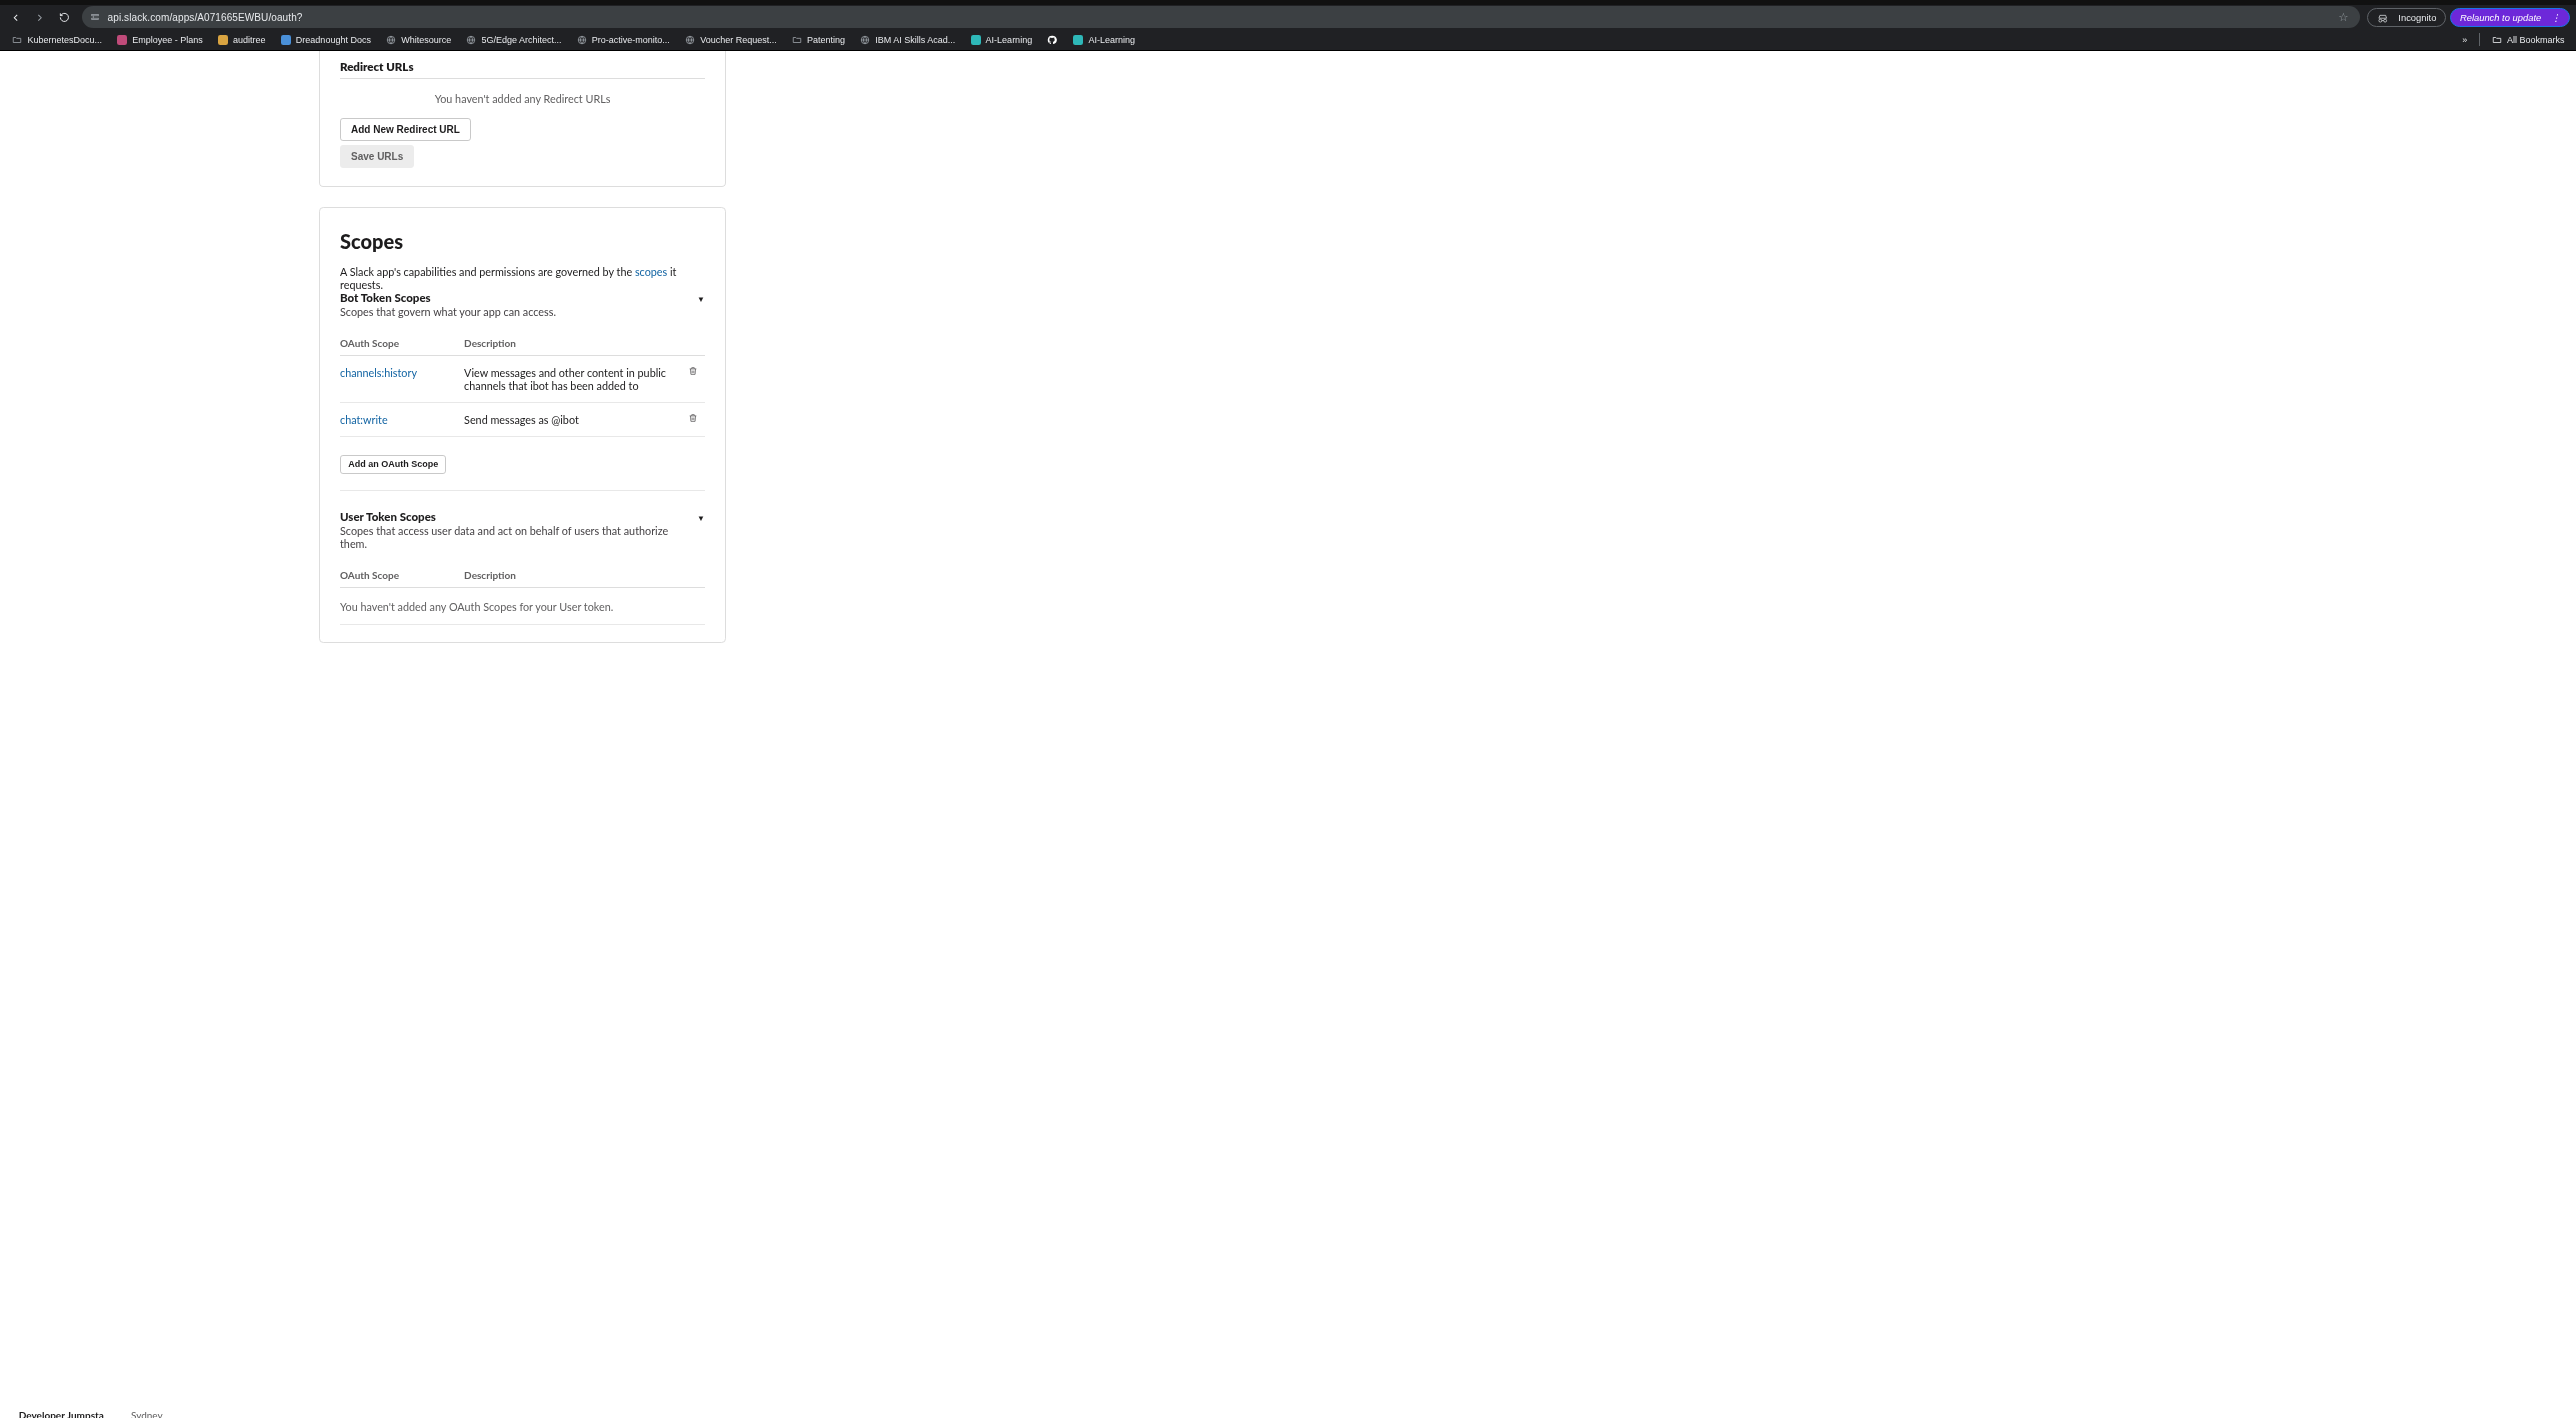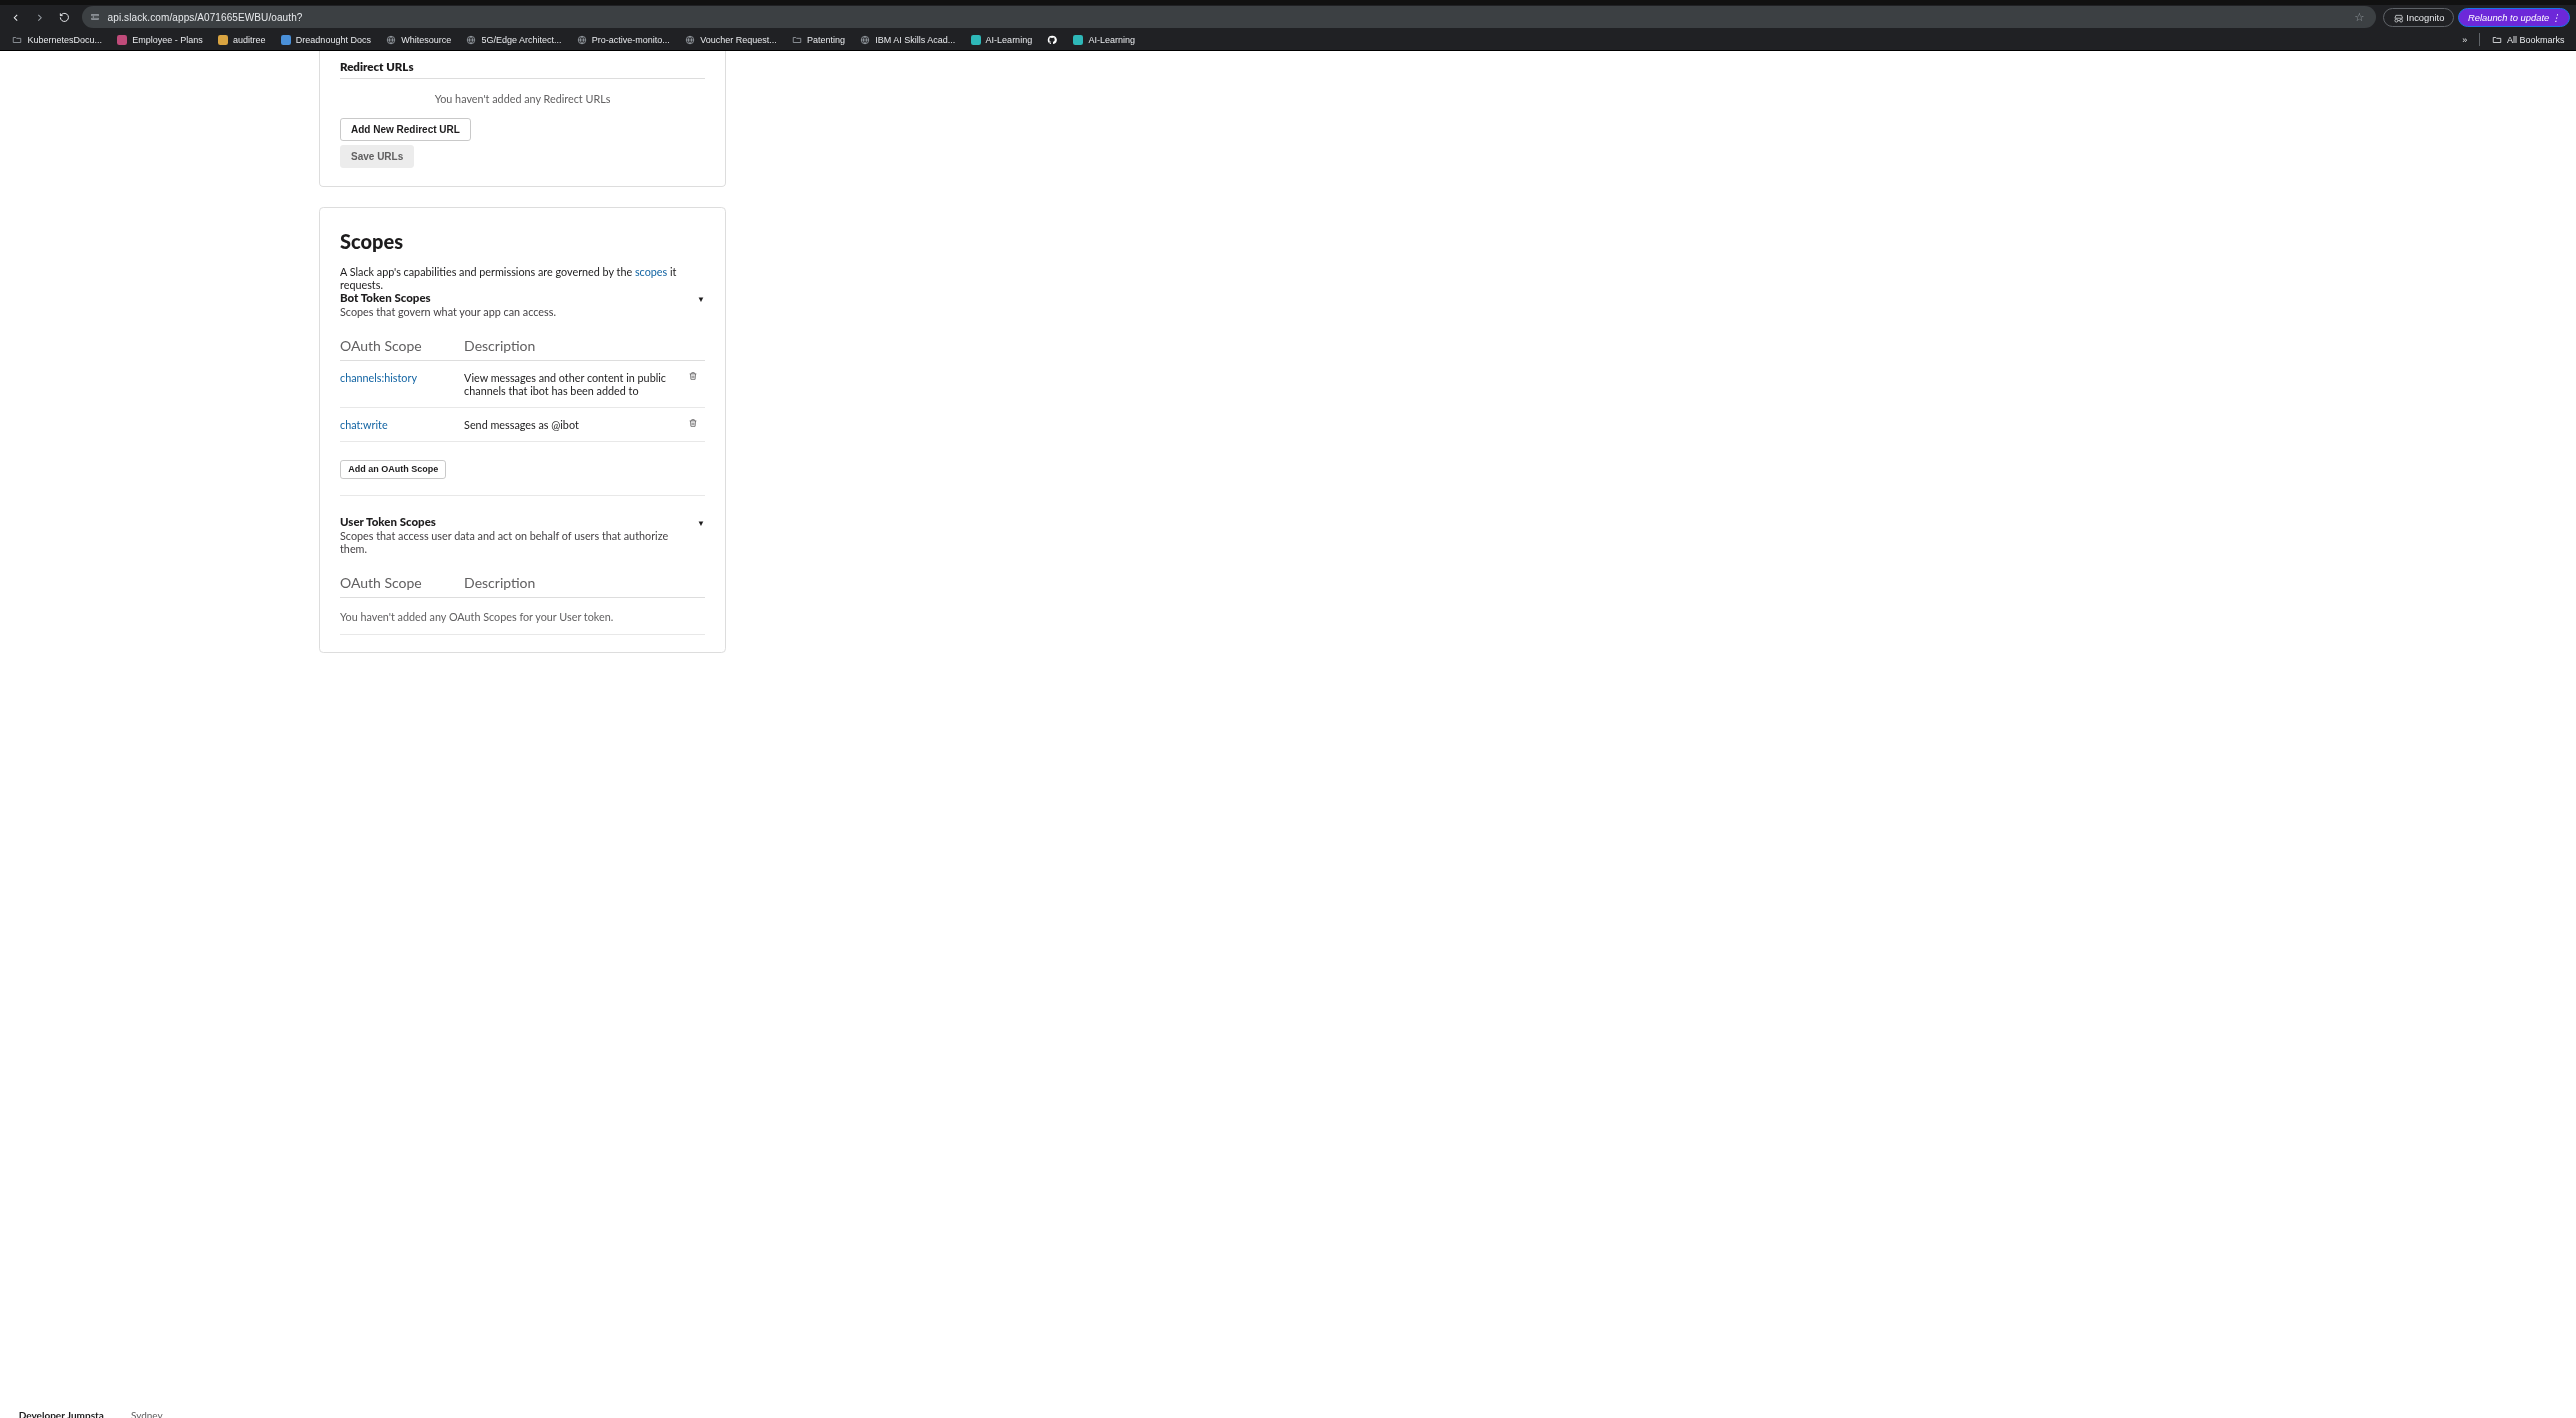--- a/index.html
+++ b/index.html
@@ -54,21 +54,21 @@
     font-size:8px; color:#9aa0a6;
   }
   .omnibox .url {
     color:#e8eaed;
     font-size:10px;
     letter-spacing:0.1px;
   }
   .spacer { flex:1; }
   .star-icon { color:#9aa0a6; font-size:11.5px; padding:0 4.3px; cursor:pointer;}
   .pill {
-    display:flex; align-items:center; gap:2px;
+    display:flex; align-items:center; gap:10px;
     border:0.7px solid #5f6368;
     border-radius:11.5px;
     padding:2.9px 8.6px;
     color:#e8eaed;
     font-size:9.4px;
     cursor:pointer;
   }
   .pill.blue {
     background:#6d28d9; border-color:#1a73e8; color:#fff;font-style:italic;
   }
@@ -171,23 +171,23 @@
     font-size:8px; color:#1d1c1d; padding-top:2.9px;
   }
 
   .scope-table {
     width:100%;
     border-collapse:collapse;
     margin-top:13px;
   }
   .scope-table th {
     text-align:left;
-    font-weight:400;
+    font-weight:700;
     color:#616061;
-    font-size:14px;
+    font-size:10px;
     padding:5.8px 0;
     border-bottom:0.7px solid #ddd;
   }
   .scope-table td {
     vertical-align:top;
     padding:10px 5.8px 10px 0;
     border-bottom:0.7px solid #e8e8e8;
     font-size:10.8px;
   }
   .scope-name { color:#1264a3; font-weight:400; }

